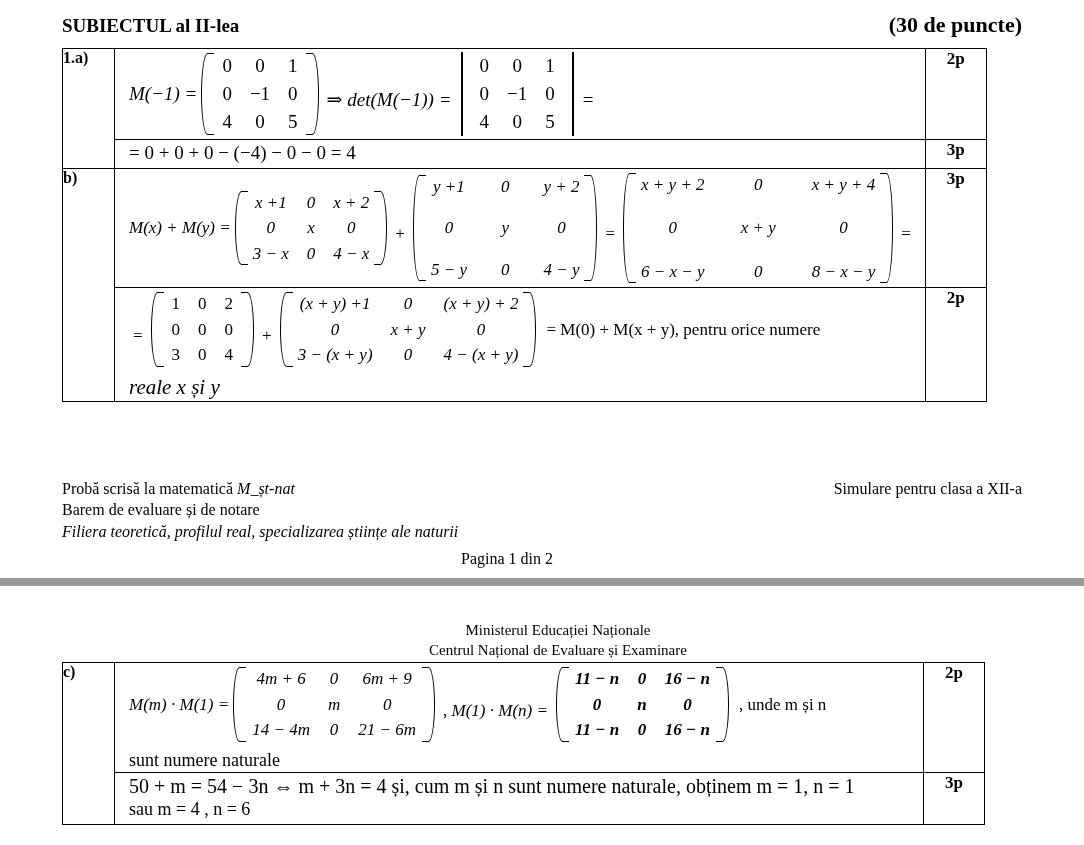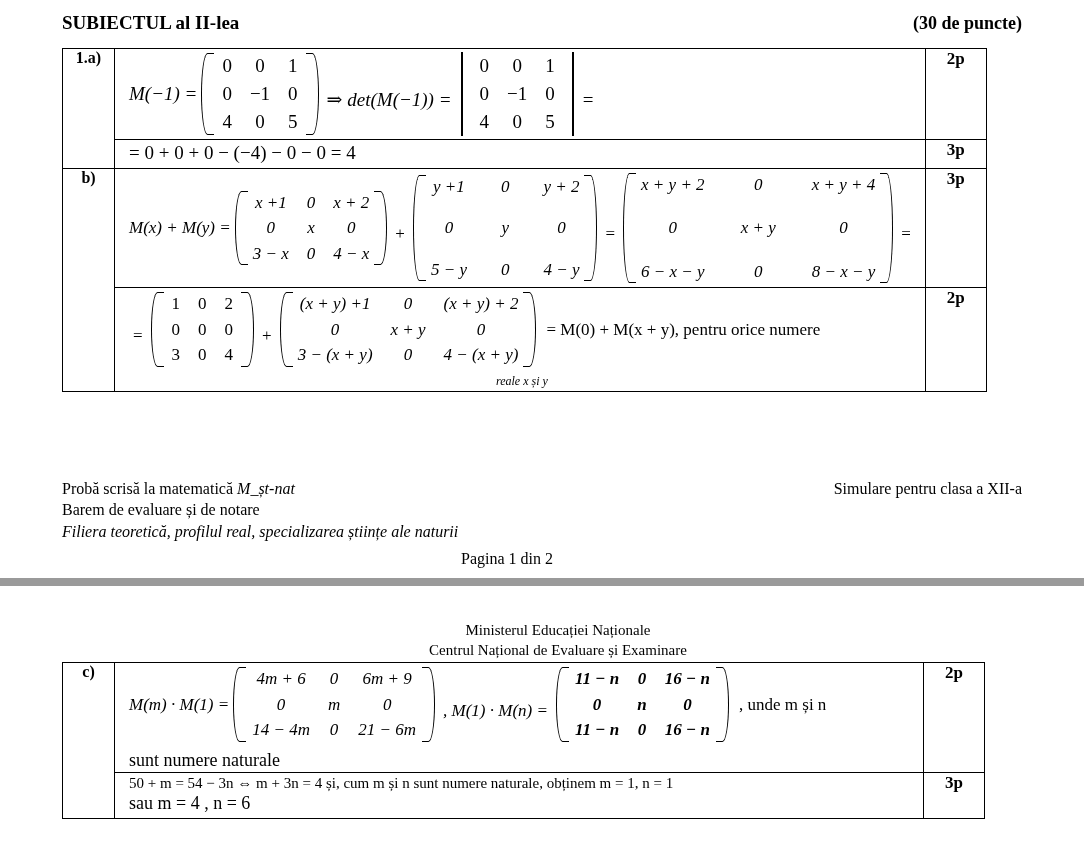--- a/index.html
+++ b/index.html
@@ -25,37 +25,37 @@
   .doc-head {
     position: absolute;
     left: 62px; top: 12px;
     width: 960px;
     display: flex;
     justify-content: space-between;
     align-items: baseline;
     font-weight: bold;
     font-size: 19px;
   }
-  .doc-head .right { font-size: 18px; }
+  .doc-head .right { font-size: 22px; }
 
   
   table.grade {
     position: absolute;
     border-collapse: collapse;
     table-layout: fixed;
   }
   table.grade td {
     border: 1px solid #000;
     vertical-align: top;
     padding: 0;
     background: #fff;
   }
   td.col-item {
     width: 51px;
-    text-align: center;
+    text-align: left;
     padding: 6px 6px 0 0;
     font-weight: bold;
     font-size: 16px;
   }
   td.col-body { width: 808px; padding: 0; }
   td.col-pts {
     width: 60px;
     text-align: center;
     font-weight: bold;
     font-size: 17px;
@@ -314,21 +314,21 @@
                   <div>x + y</div>
                   <div>0</div>
                   <div>3 − (x + y)</div>
                   <div>0</div>
                   <div>4 − (x + y)</div>
                 </span>
                 <span class="bracket r"></span>
               </span>
               <span class="note it">= M(0) + M(x + y),  pentru  orice  numere</span>
             </div>
-            <div class="math" style="font-size:12px; padding-top:6px;justify-content:center;">
+            <div class="math" style="font-size:21px; padding-top:6px;">
               <span class="it">reale  x  și  y</span>
             </div>
           </div>
         </td>
         <td class="col-pts">2p</td>
       </tr>
     </tbody>
   </table>
 
   <div class="footer1">
@@ -393,20 +393,20 @@
             </div>
             <div class="math" style="font-size:18px; padding-top:6px;">
               <span>sunt numere naturale</span>
             </div>
           </div>
         </td>
         <td class="col-pts">2p</td>
       </tr>
       <tr>
         <td class="col-body">
-          <div class="plain-line" style="font-size:15px; padding-bottom:0;font-family:Liberation Serif, serif;">50 + m = 54 − 3n ⇔ m + 3n = 4  și, cum  m  și  n  sunt numere naturale, obținem  m = 1,  n = 1</div>
+          <div class="plain-line" style="font-size:20px; padding-bottom:0;font-family:Liberation Serif, serif;">50 + m = 54 − 3n ⇔ m + 3n = 4  și, cum  m  și  n  sunt numere naturale, obținem  m = 1,  n = 1</div>
           <div class="plain-line" style="font-size:18px; padding-top:1px;">sau  m = 4 ,  n = 6</div>
         </td>
         <td class="col-pts">3p</td>
       </tr>
     </tbody>
   </table>
 </div>
 
 </body></html>

